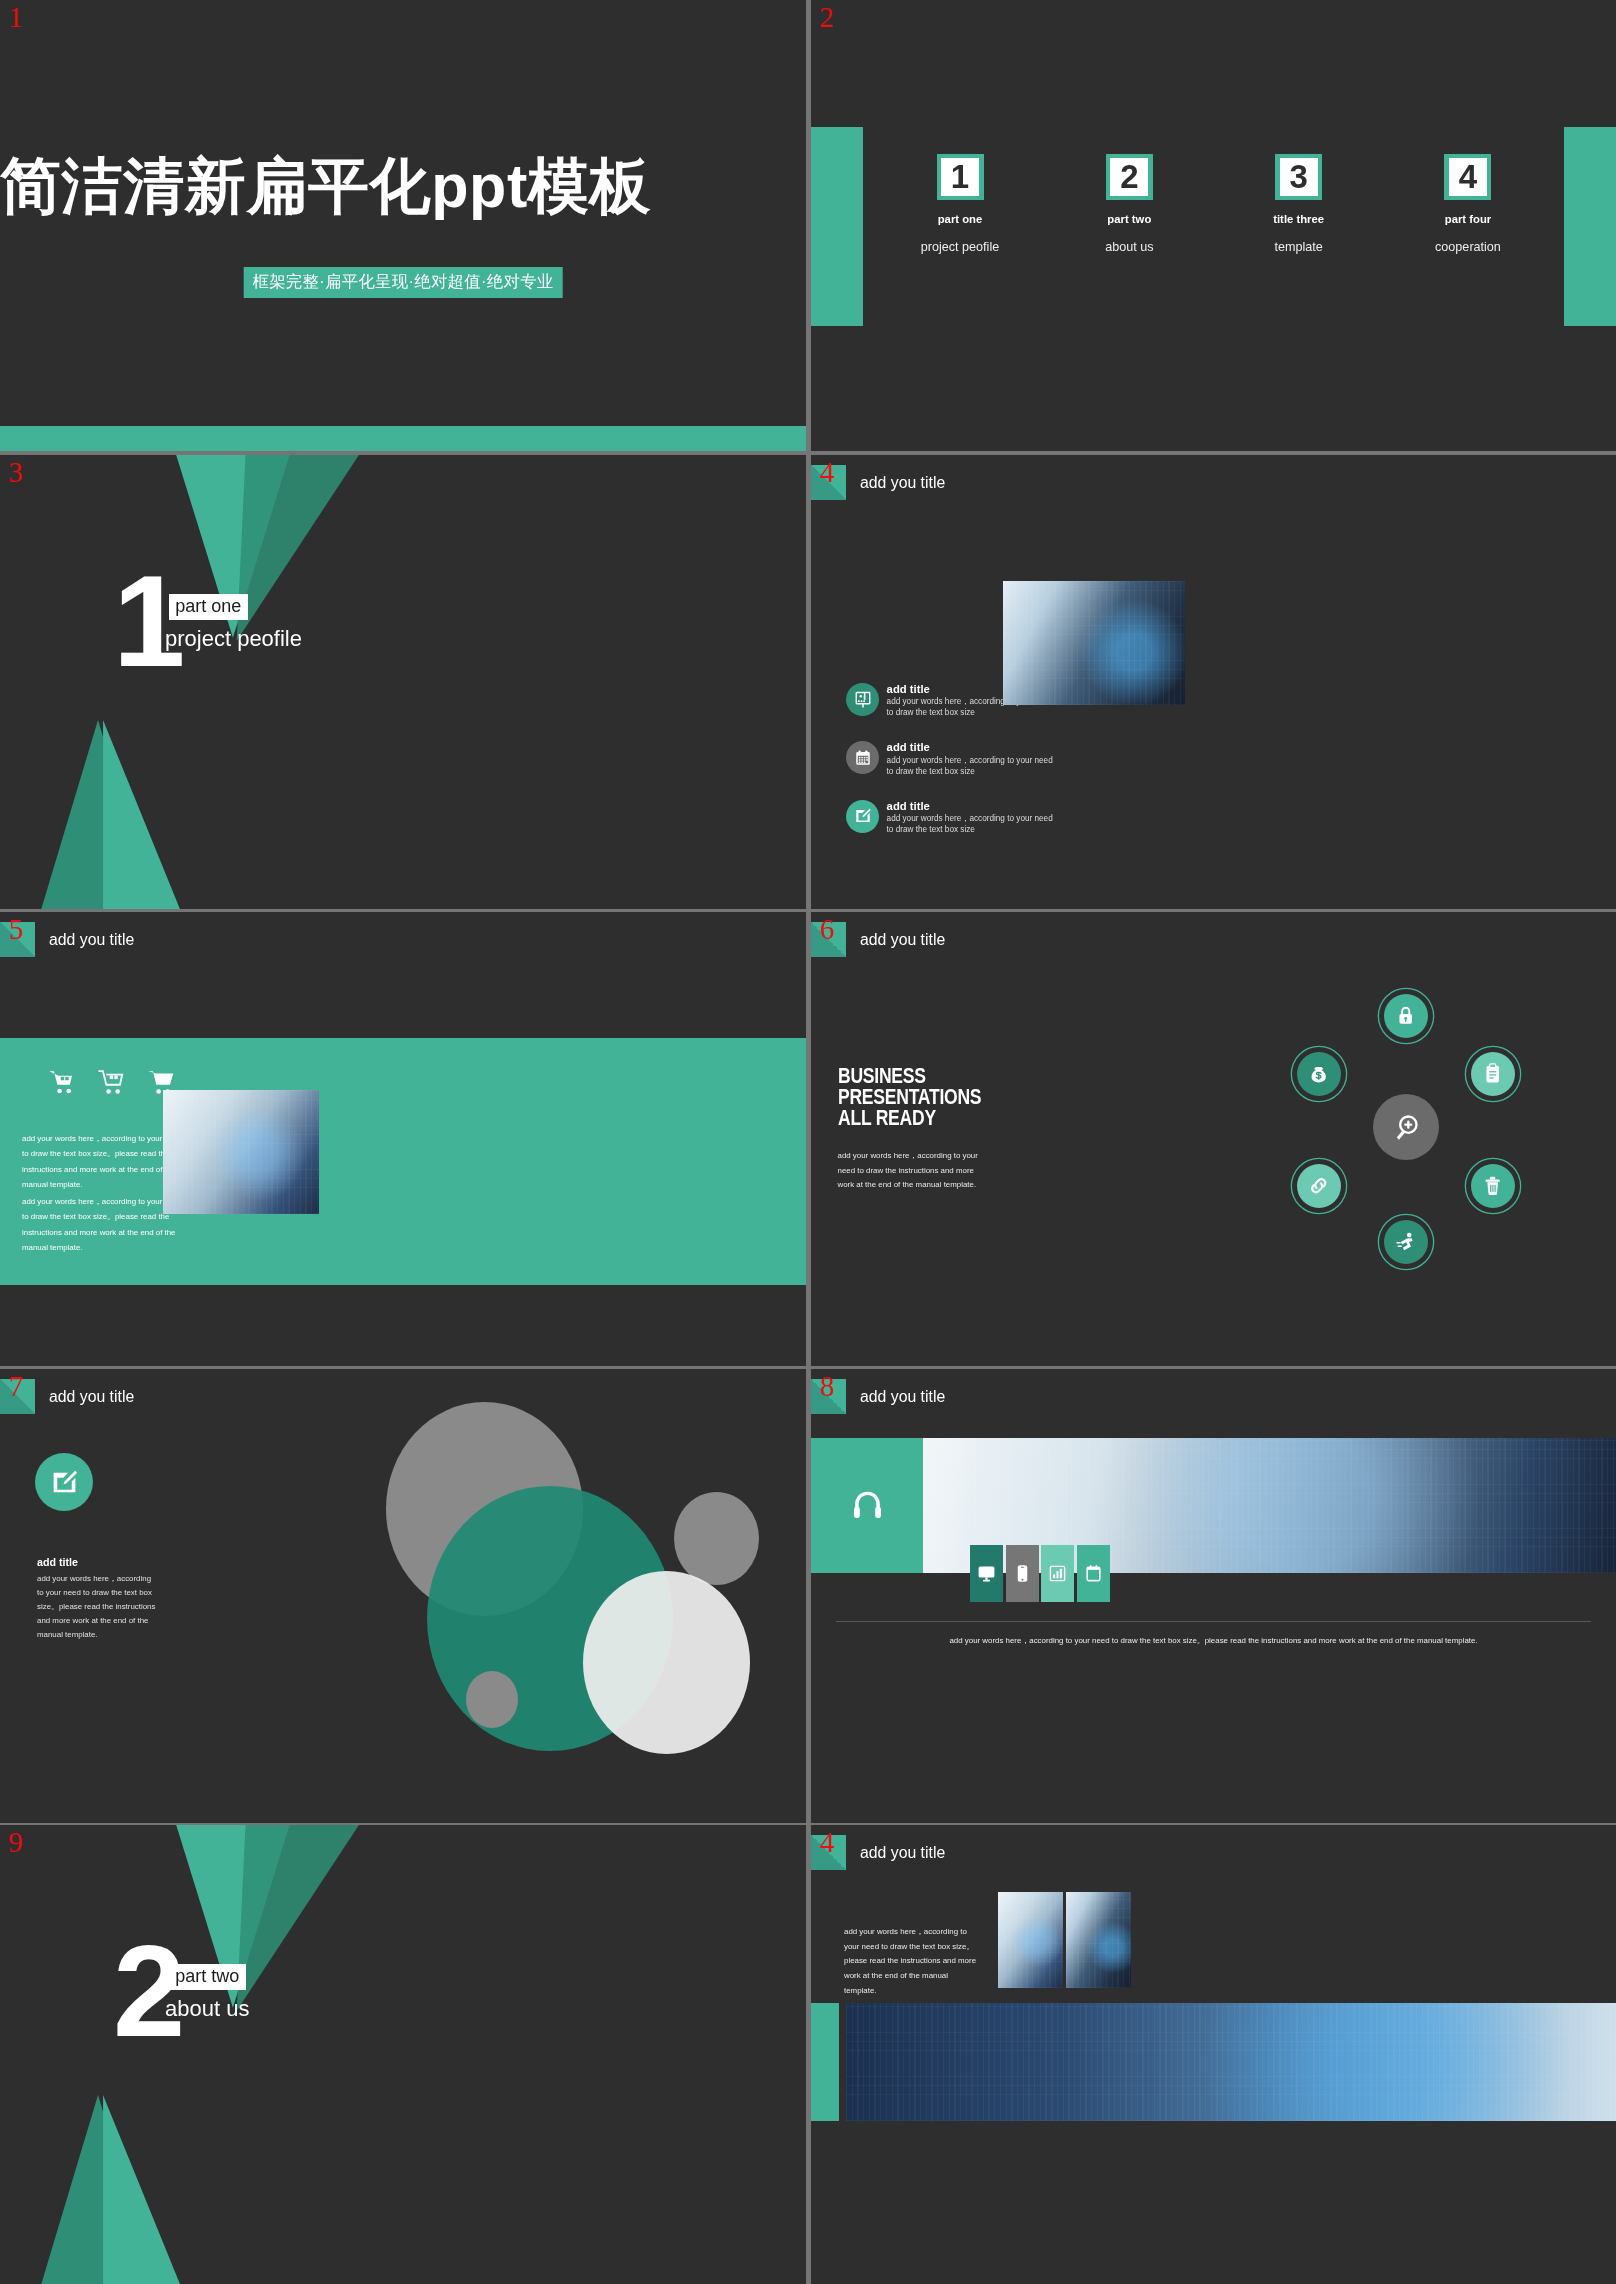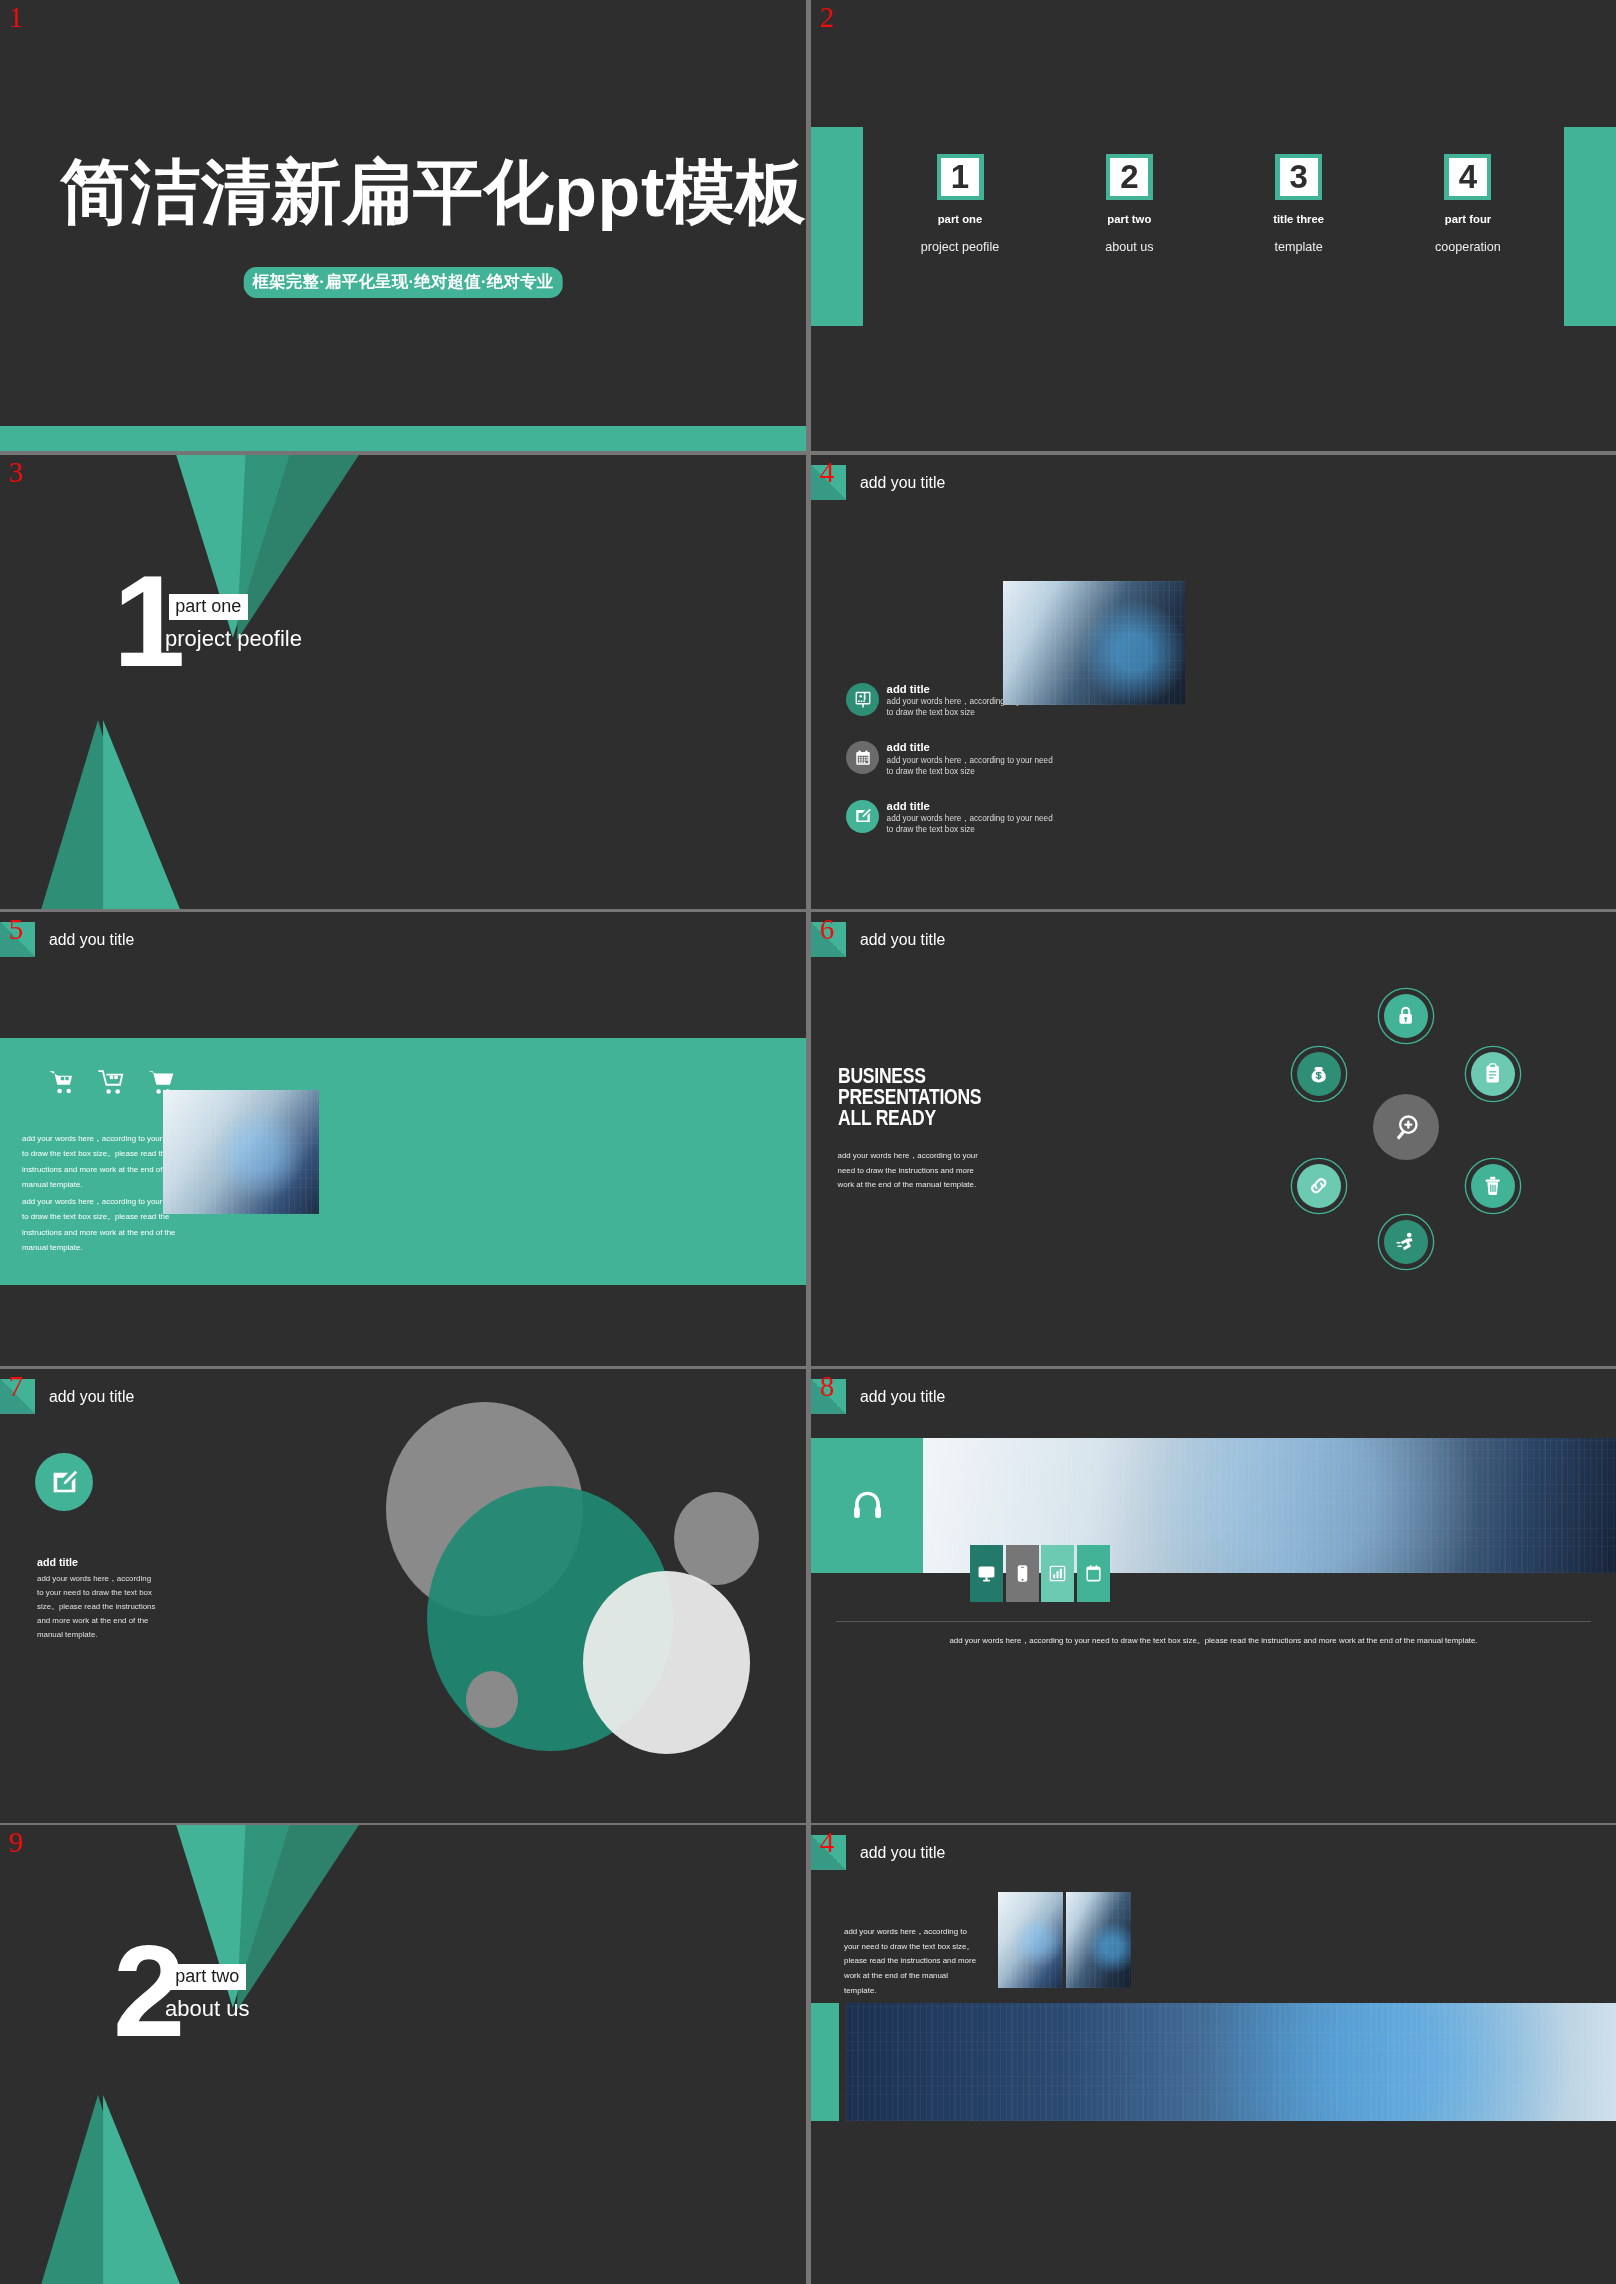--- a/index.html
+++ b/index.html
@@ -37,40 +37,39 @@
     font-family: "Liberation Serif", serif;
     z-index: 40;
     letter-spacing: -0.6px;
   }
 
   
   .s1-title {
     position: absolute;
     left: 0; right: 0;
     top: 146px;
-    text-align: right;
-    color: #ffffff;
-    font-size: 70px;
+    text-align: left;
+    color: #ffffff;
+    font-size: 61px;
     font-weight: bold;
     letter-spacing: 0.6px;
     white-space: nowrap;
   }
   .s1-banner {
     position: absolute;
     left: 50%;
     transform: translateX(-50%);
     top: 267px;
     background: #42b397;
     color: #ffffff;
     font-size: 16.4px;
-    font-weight: bold;
+    font-weight: normal;
     padding: 3.8px 8.8px 5px 8.8px;
     letter-spacing: 0.3px;
     white-space: nowrap;
-    border-radius: 13px;
   }
   .s1-name {
     position: absolute;
     left: 0; right: 0;
     top: 304px;
     text-align: center;
     color: #f2f2f2;
     font-size: 19.5px;
     letter-spacing: 8.2px;
     text-indent: 8.2px;

